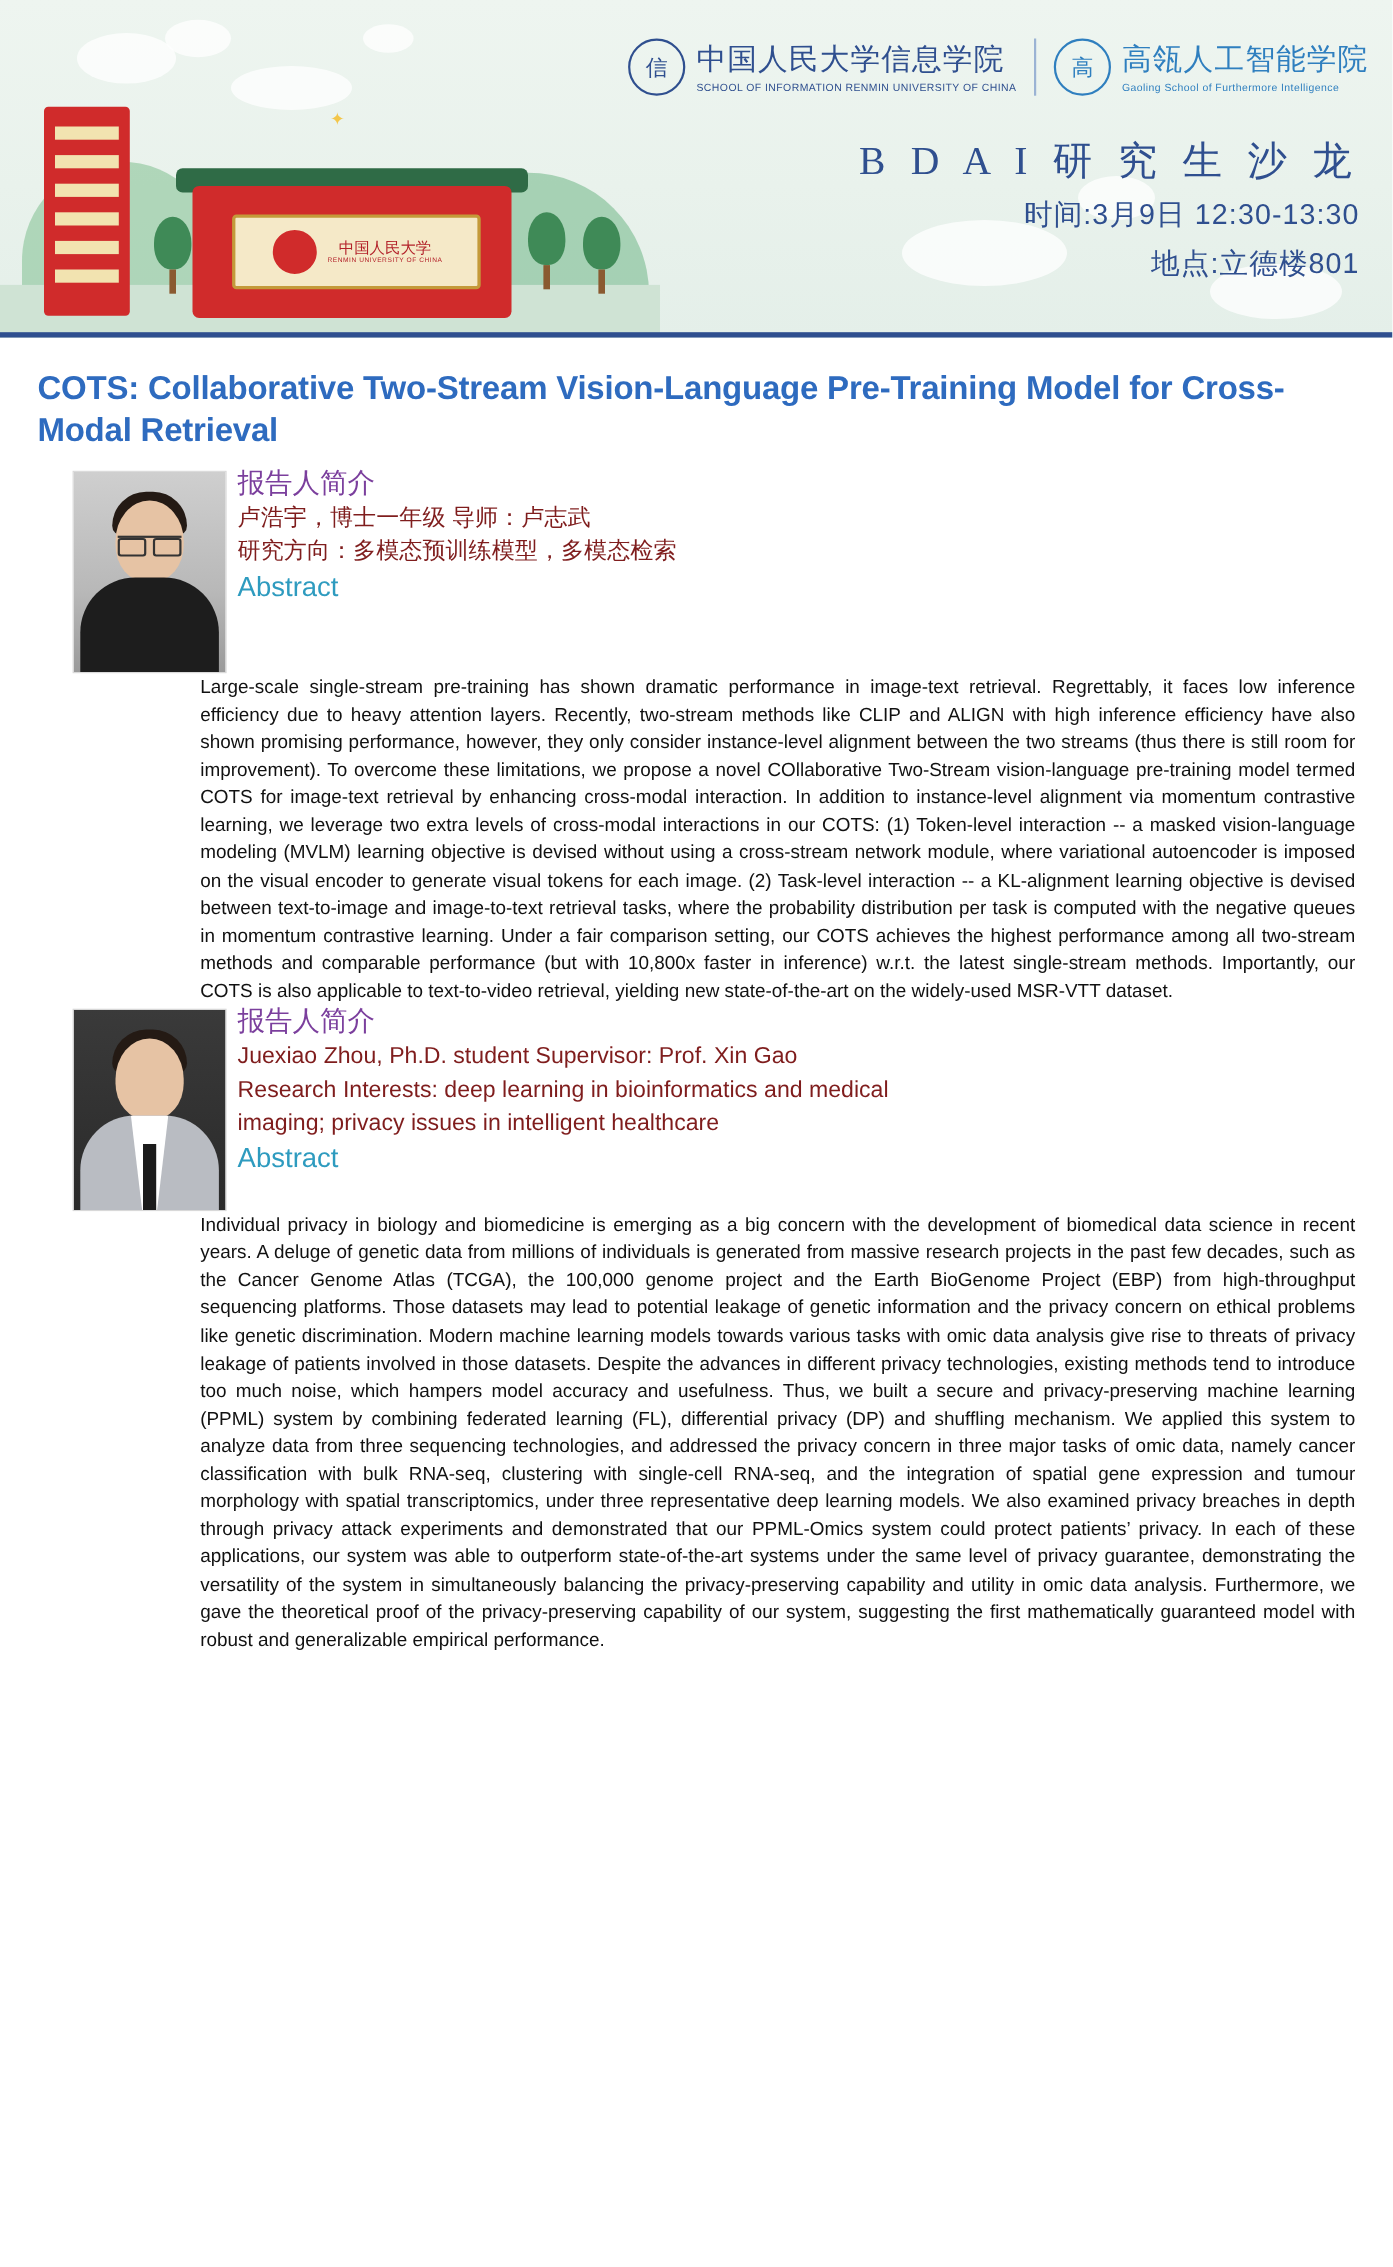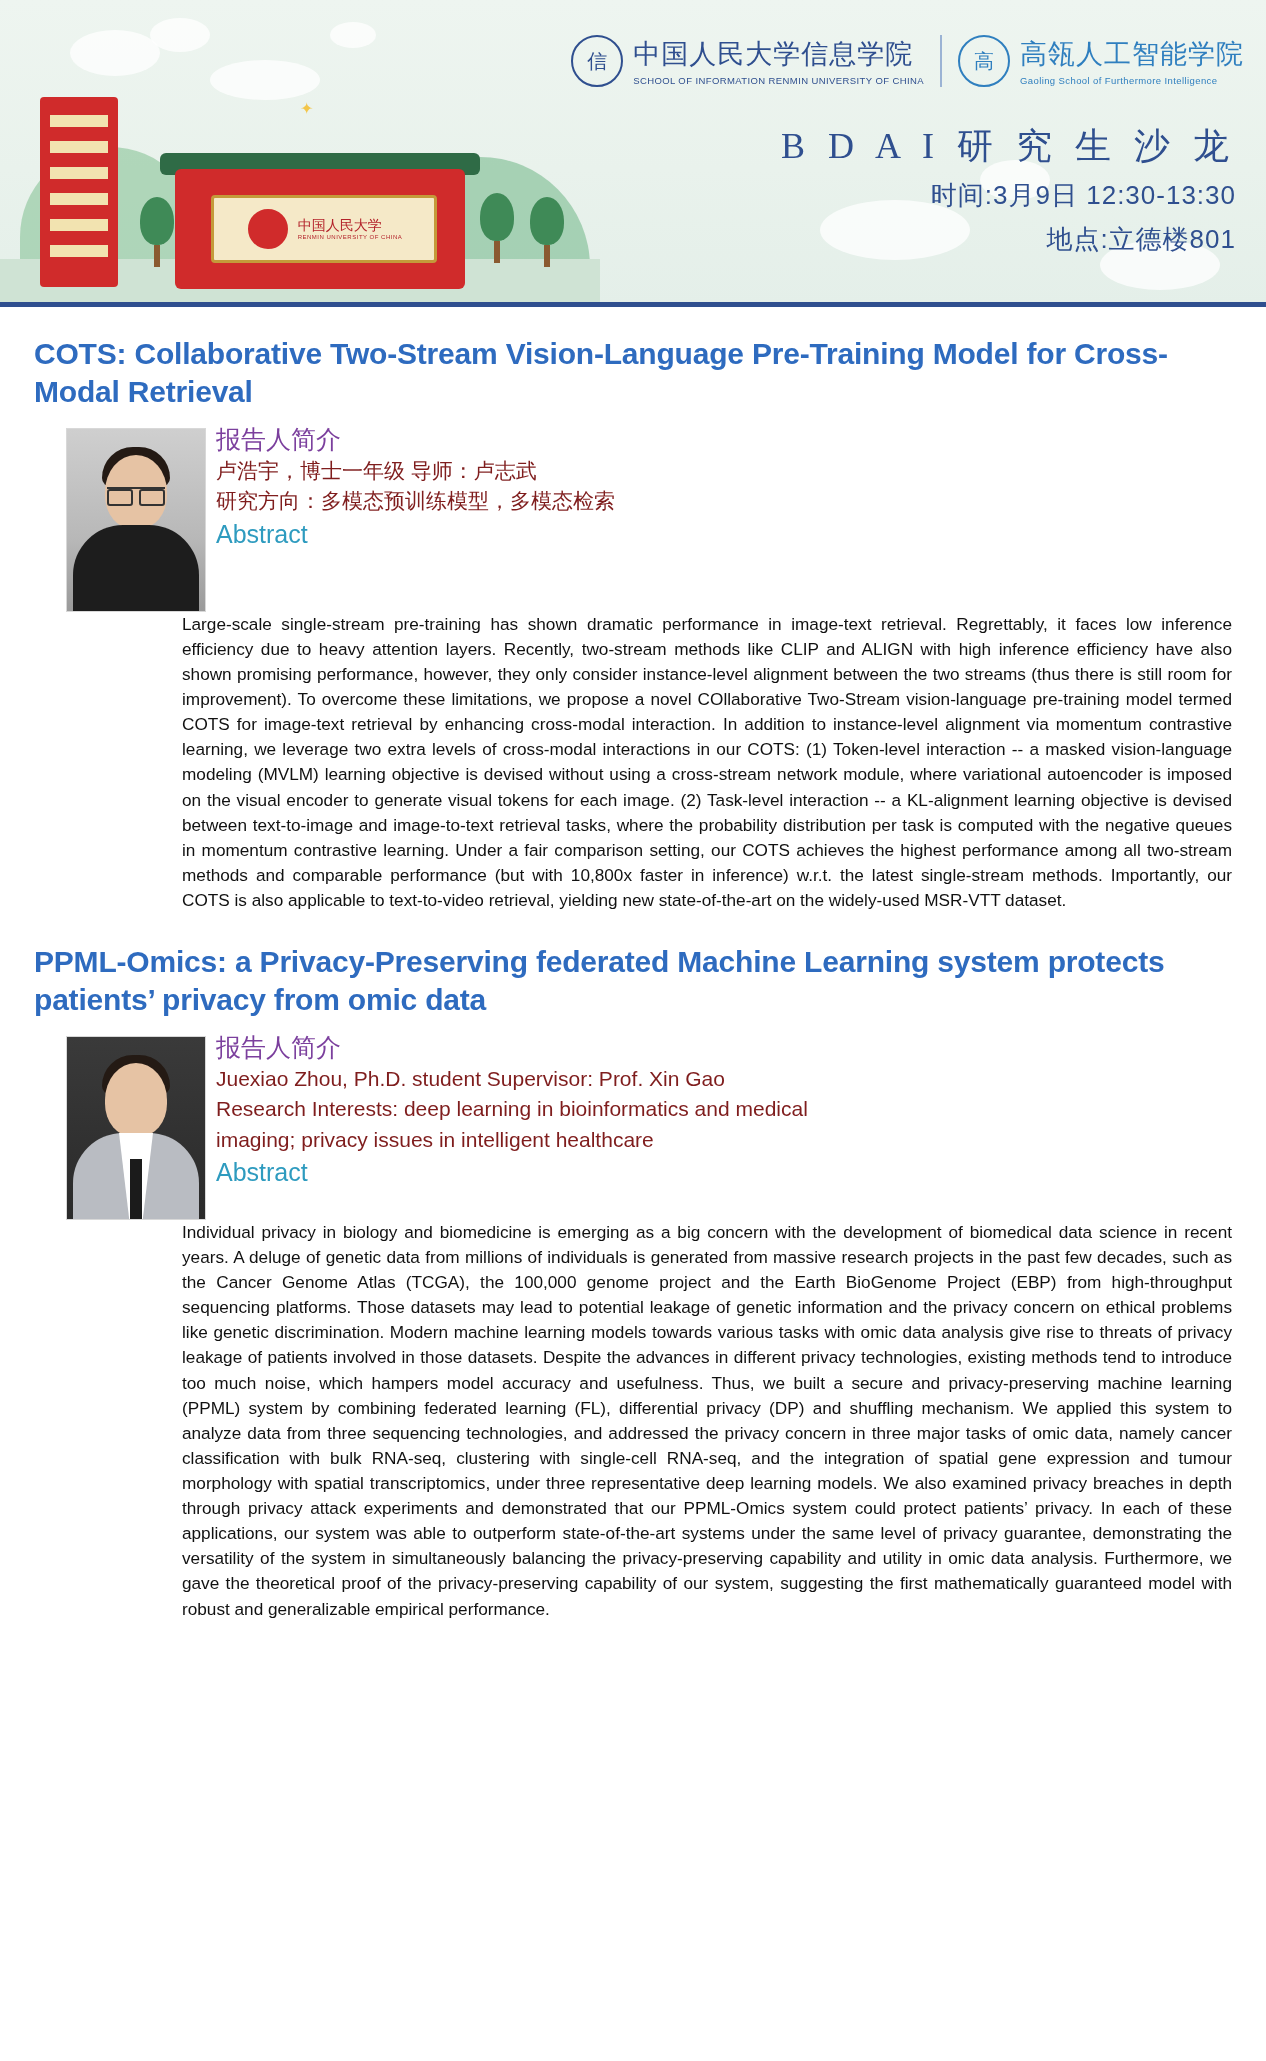--- a/index.html
+++ b/index.html
@@ -51,21 +51,21 @@
     background: #d02b2b; border-radius: 6px;
   }
   .gate .plaque {
     position:absolute; left: 36px; top: 26px; width: 220px; height: 62px;
     background: #f5e9c8; border: 3px solid #c49a3a; border-radius:4px;
     display:flex; align-items:center; justify-content:center; gap:8px;
   }
   .gate .plaque .seal {
     width: 40px; height:40px; border-radius:50%; background:#d02b2b; border:2px solid #f5e9c8;
   }
-  .gate .plaque .ptext { font-size: 14px; color:#b3222a; line-height:1.2; text-align:left;}
+  .gate .plaque .ptext { font-size: 14px; color:#b3222a; line-height:1.2; text-align:center;}
   .gate .plaque .ptext small { display:block; font-size:6px; letter-spacing:.5px; color:#b3222a;}
   .gate-roof {
     position:absolute; left: 160px; bottom: 132px; width: 320px; height: 22px;
     background:#2f6b46; border-radius: 6px;
   }
   .tree {
     position:absolute; bottom: 40px; width: 34px; height: 70px;
   }
   .tree .crown { width:34px; height:48px; background:#3f8a57; border-radius:50% 50% 45% 45%;}
   .tree .trunk { margin: 0 auto; width:6px; height:22px; background:#8a5a30;}
@@ -267,21 +267,20 @@
     </div>
     <div class="speaker-info">
       <div class="bio-heading">报告人简介</div>
       <p class="bio-line">卢浩宇，博士一年级 导师：卢志武</p>
       <p class="bio-line">研究方向：多模态预训练模型，多模态检索</p>
       <div class="abstract-heading">Abstract</div>
     </div>
   </div>
   <p class="abstract-body after-portrait">Large-scale single-stream pre-training has shown dramatic performance in image-text retrieval. Regrettably, it faces low inference efficiency due to heavy attention layers. Recently, two-stream methods like CLIP and ALIGN with high inference efficiency have also shown promising performance, however, they only consider instance-level alignment between the two streams (thus there is still room for improvement). To overcome these limitations, we propose a novel COllaborative Two-Stream vision-language pre-training model termed COTS for image-text retrieval by enhancing cross-modal interaction. In addition to instance-level alignment via momentum contrastive learning, we leverage two extra levels of cross-modal interactions in our COTS: (1) Token-level interaction -- a masked vision-language modeling (MVLM) learning objective is devised without using a cross-stream network module, where variational autoencoder is imposed on the visual encoder to generate visual tokens for each image. (2) Task-level interaction -- a KL-alignment learning objective is devised between text-to-image and image-to-text retrieval tasks, where the probability distribution per task is computed with the negative queues in momentum contrastive learning. Under a fair comparison setting, our COTS achieves the highest performance among all two-stream methods and comparable performance (but with 10,800x faster in inference) w.r.t. the latest single-stream methods. Importantly, our COTS is also applicable to text-to-video retrieval, yielding new state-of-the-art on the widely-used MSR-VTT dataset.</p>
 
-  <h1 class="talk-title second">PPML-Omics: a Privacy-Preserving federated Machine Learning system protects patients’ privacy from omic data</h1>
 
   <div class="speaker-row">
     <div class="portrait p2">
       <div class="hair"></div>
       <div class="head"></div>
       <div class="body"></div>
       <div class="tie"></div>
     </div>
     <div class="speaker-info">
       <div class="bio-heading">报告人简介</div>

